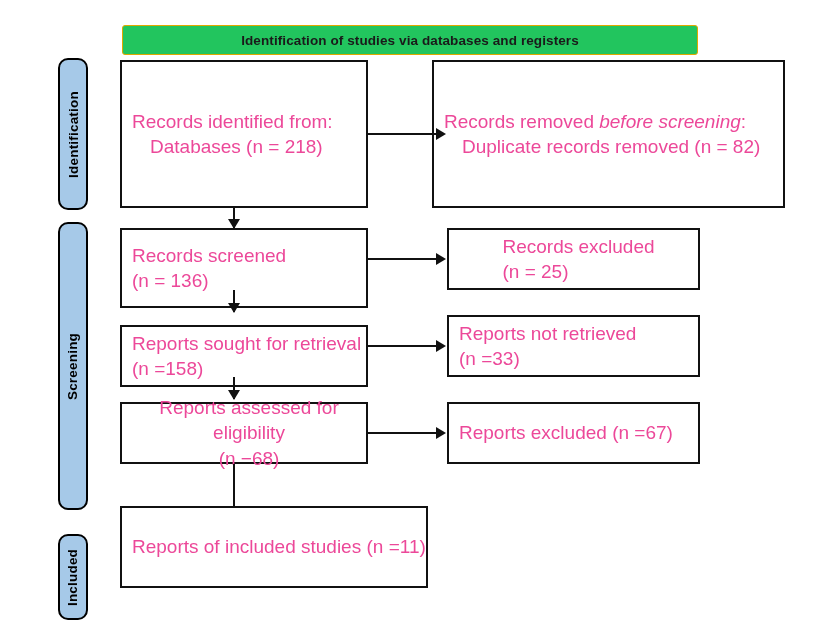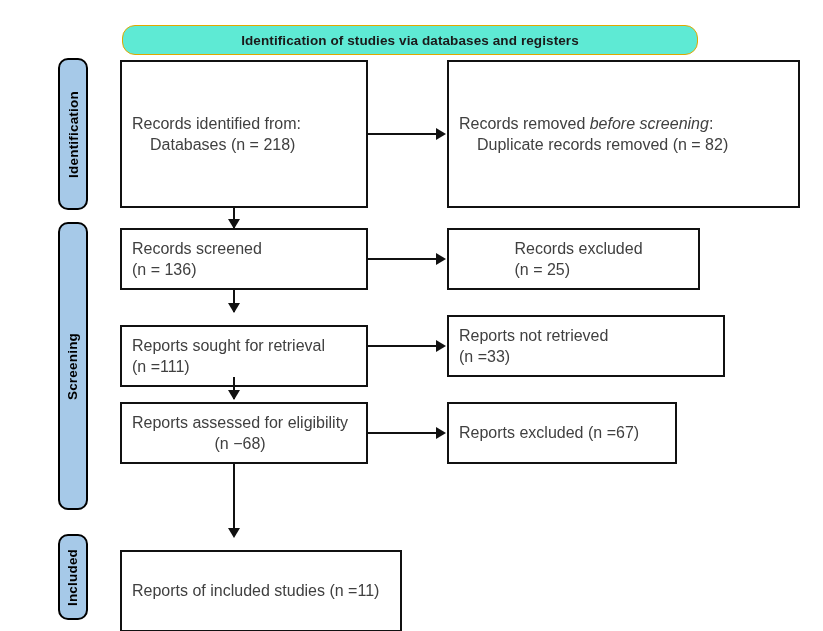--- a/index.html
+++ b/index.html
@@ -40,23 +40,23 @@
     white-space: nowrap;
     font-weight: bold;
     font-size: 13.5px;
     letter-spacing: 0.2px;
     color: #000000;
   }
 
   
   .banner {
     position: absolute;
-    background: #5eead4;
+    background: #22c55e;
     border: 1.5px solid #e0a800;
-    border-radius: 13px;
+    border-radius: 3px;
     box-sizing: border-box;
     display: flex;
     align-items: center;
     justify-content: center;
   }
   .banner-label {
     font-weight: bold;
     font-size: 13.5px;
     color: #1a1a1a;
     letter-spacing: 0.1px;
@@ -65,24 +65,24 @@
   
   .pbox {
     position: absolute;
     background: #ffffff;
     border: 2.5px solid #111111;
     box-sizing: border-box;
     display: flex;
     align-items: center;
   }
   .pbox-text {
-    font-size: 16px;
+    font-size: 19px;
     line-height: 1.32;
     padding: 0 0 0 10px;
-    color: #404040;
+    color: #ec4899;
     white-space: pre-wrap;
   }
   .pbox-text .ital { font-style: italic; }
   .indent { display: inline-block; }
 
   
   .conn {
     position: absolute;
     background: #111111;
   }
@@ -121,69 +121,69 @@
   </div>
 
   <div class="banner" style="left:122px; top:25px; width:576px; height:30px;">
     <span class="banner-label">Identification of studies via databases and registers</span>
   </div>
 
   <div class="pbox" style="left:120px; top:60px; width:248px; height:148px;">
     <div class="pbox-text"><span>Records identified from:</span><br><span class="indent" style="width:18px;"></span><span>Databases (n = 218)</span></div>
   </div>
 
-  <div class="pbox" style="left:447px; top:60px; width:353px; height:148px;">
+  <div class="pbox" style="left:432px; top:60px; width:353px; height:148px;">
     <div class="pbox-text"><span>Records removed </span><span class="ital">before screening</span><span>:</span><br><span class="indent" style="width:18px;"></span><span>Duplicate records removed (n = 82)</span></div>
   </div>
 
   <div class="conn conn-h" style="left:368px; top:133px; width:68px;"></div>
   <div class="arrow-right" style="left:436px; top:128px;"></div>
 
   <div class="conn conn-v" style="left:233px; top:208px; height:20px;"></div>
   <div class="arrow-down" style="left:228px; top:219px;"></div>
 
-  <div class="pbox" style="left:120px; top:228px; width:248px; height:62px;">
+  <div class="pbox" style="left:120px; top:228px; width:248px; height:80px;">
     <div class="pbox-text"><span>Records screened</span><br><span>(n = 136)</span></div>
   </div>
 
   <div class="pbox" style="left:447px; top:228px; width:253px; height:62px;justify-content:center;">
     <div class="pbox-text"><span>Records excluded</span><br><span>(n = 25)</span></div>
   </div>
 
   <div class="conn conn-h" style="left:368px; top:258px; width:68px;"></div>
   <div class="arrow-right" style="left:436px; top:253px;"></div>
 
   <div class="conn conn-v" style="left:233px; top:290px; height:22px;"></div>
   <div class="arrow-down" style="left:228px; top:303px;"></div>
 
   <div class="pbox" style="left:120px; top:325px; width:248px; height:62px;">
-    <div class="pbox-text"><span>Reports sought for retrieval</span><br><span>(n =111)</span></div>
+    <div class="pbox-text"><span>Reports sought for retrieval</span><br><span>(n =158)</span></div>
   </div>
 
-  <div class="pbox" style="left:447px; top:315px; width:278px; height:62px;">
+  <div class="pbox" style="left:447px; top:315px; width:253px; height:62px;">
     <div class="pbox-text"><span>Reports not retrieved</span><br><span>(n =33)</span></div>
   </div>
 
   <div class="conn conn-h" style="left:368px; top:345px; width:68px;"></div>
   <div class="arrow-right" style="left:436px; top:340px;"></div>
 
   <div class="conn conn-v" style="left:233px; top:377px; height:22px;"></div>
   <div class="arrow-down" style="left:228px; top:390px;"></div>
 
   <div class="pbox" style="left:120px; top:402px; width:248px; height:62px;text-align:center;">
     <div class="pbox-text"><span>Reports assessed for eligibility</span><br><span>(n −68)</span></div>
   </div>
 
-  <div class="pbox" style="left:447px; top:402px; width:230px; height:62px;">
+  <div class="pbox" style="left:447px; top:402px; width:253px; height:62px;">
     <div class="pbox-text"><span>Reports excluded (n =67)</span></div>
   </div>
 
   <div class="conn conn-h" style="left:368px; top:432px; width:68px;"></div>
   <div class="arrow-right" style="left:436px; top:427px;"></div>
 
   <div class="conn conn-v" style="left:233px; top:464px; height:70px;"></div>
   <div class="arrow-down" style="left:228px; top:528px;"></div>
 
-  <div class="pbox" style="left:120px; top:550px; width:282px; height:82px;">
+  <div class="pbox" style="left:120px; top:506px; width:308px; height:82px;">
     <div class="pbox-text"><span>Reports of included studies (n =11)</span></div>
   </div>
 
 </div>
 
 </body></html>

